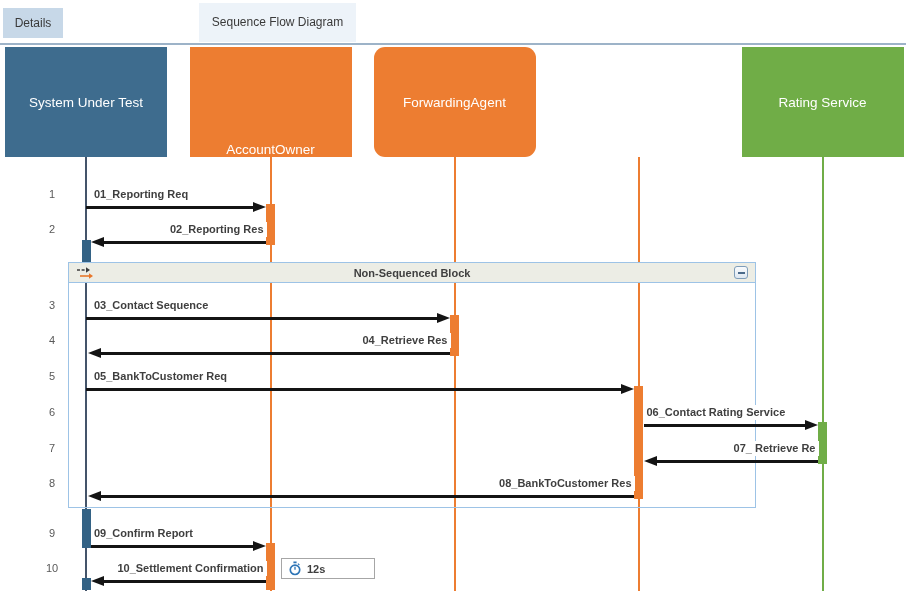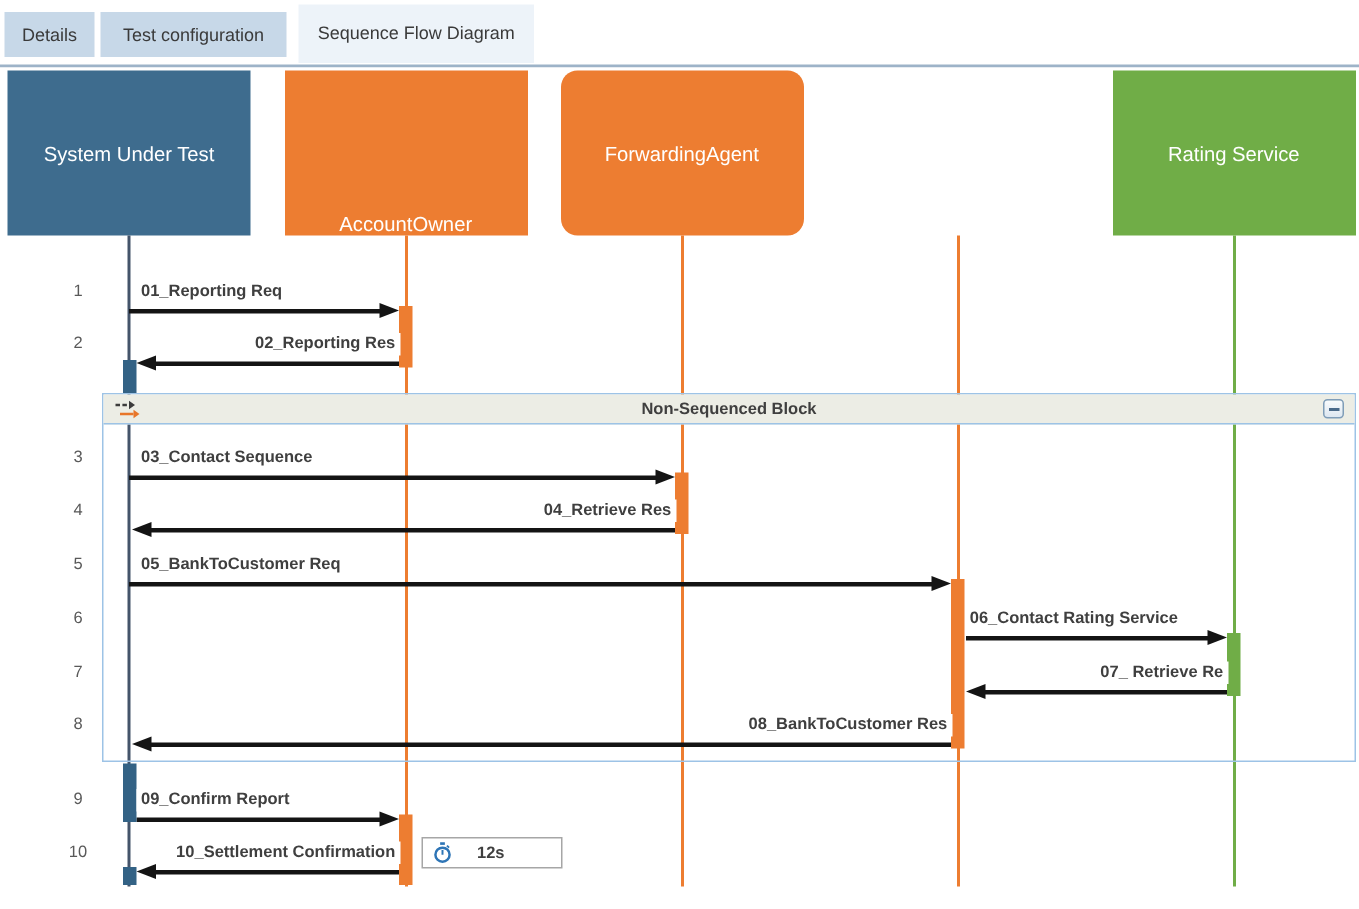--- a/index.html
+++ b/index.html
@@ -22,44 +22,43 @@
   .head{position:absolute;width:0;height:0;border-top:5px solid transparent;
         border-bottom:5px solid transparent;z-index:5;}
   .head.right{border-left:13px solid #141414;}
   .head.left{border-right:13px solid #141414;}
   .msg-label{position:absolute;height:15px;line-height:15px;font-size:11px;font-weight:600;
              color:#3f3f3f;background:#fff;padding:0 3px;white-space:nowrap;z-index:6;}
   .row-num{position:absolute;left:40px;width:24px;text-align:center;font-size:11px;
            color:#595959;z-index:6;}
 
   
-  .block{position:absolute;left:68px;top:217px;width:836px;height:246px;
+  .block{position:absolute;left:68px;top:217px;width:688px;height:246px;
          border:1px solid #9dc3e6;z-index:2;box-sizing:border-box;}
   .block-header{position:absolute;left:0;top:0;width:100%;height:20px;background:#ecede5;
                 border-bottom:1px solid #9dc3e6;box-sizing:border-box;}
   .block-title{position:absolute;left:0;right:0;top:0;height:20px;line-height:20px;
                text-align:center;font-size:11px;font-weight:600;color:#3f3f3f;}
   .block-icon{position:absolute;left:6px;top:3px;width:20px;height:14px;}
   .collapse-btn{position:absolute;right:7px;top:3px;width:14px;height:13px;border:1px solid #7f9db9;
                 border-radius:3px;background:linear-gradient(#f9fbfd,#dde7f1);box-sizing:border-box;
                 display:flex;align-items:center;justify-content:center;cursor:pointer;}
   .collapse-btn .dash{width:7px;height:2px;background:#4a6a8a;}
 
   
   .timer-box{position:absolute;left:281px;top:513px;width:94px;height:21px;border:1px solid #a6a6a6;
              background:#fff;box-sizing:border-box;display:flex;align-items:center;z-index:7;}
   .timer-box svg{margin-left:6px;}
-  .timer-text{font-size:11px;font-weight:600;color:#3f3f3f;margin-left:16px;}
+  .timer-text{font-size:11px;font-weight:600;color:#3f3f3f;margin-left:5px;}
 </style>
 </head>
 <body>
 
 <div class="tabbar" id="tabbar">
     <div class="tab" style="left: 3px; width: 60px;">Details</div>
-    <div class="tab" style="left: 67px; width: 124px;">Test configuration</div>
     <div class="tab active" style="left: 199px; width: 157px;">Sequence Flow Diagram</div>
   </div>
 <div class="tabbar-divider"></div>
 
 <div class="diagram" id="diagram">
   <div class="block">
     <div class="block-header">
       <svg class="block-icon" viewBox="0 0 20 14">
         <line x1="2" y1="4" x2="11" y2="4" stroke="#3c3c3c" stroke-width="1.6" stroke-dasharray="3,1.6"></line>
         <polygon points="11,1.2 15,4 11,6.8" fill="#3c3c3c"></polygon>

